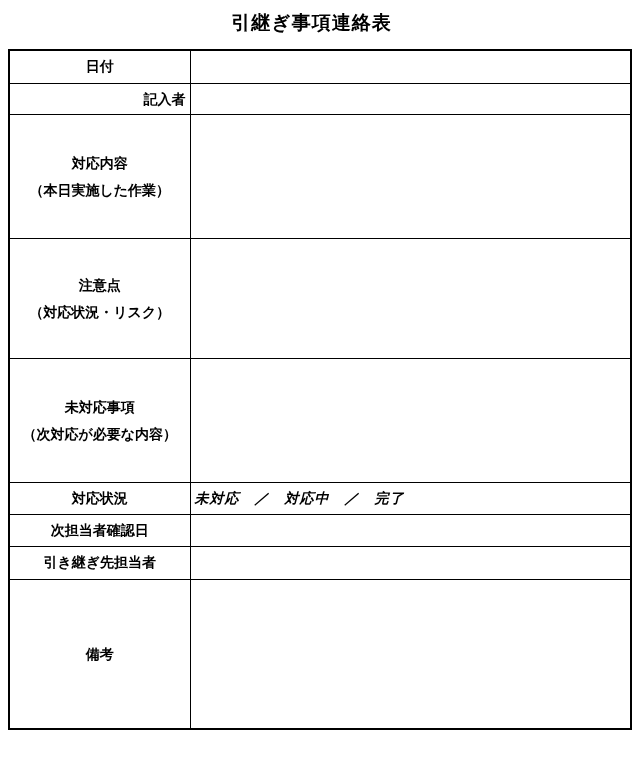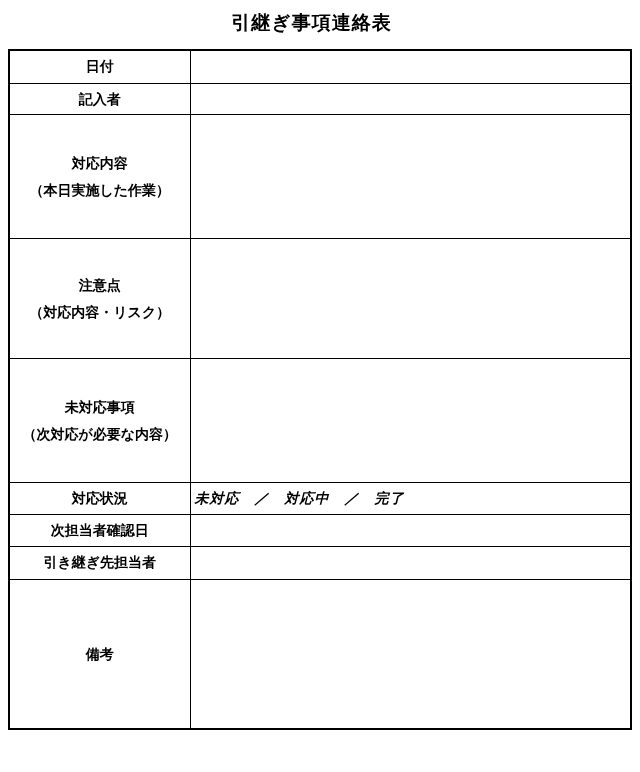--- a/index.html
+++ b/index.html
@@ -47,21 +47,21 @@
     white-space: pre-line;
     line-height: 1.9;
   }
   td.value-cell {
     text-align: left;
     padding-left: 16px;
     letter-spacing: 1px;
     font-style: italic;
   }
   tr.r-h33 td { height: 33px; }
-  tr.r-h30 td { height: 30px; }
+  tr.r-h30 td { height: 30px; text-align: right; }
   tr.r-h124 td { height: 124px; }
   tr.r-h120 td { height: 120px; }
   tr.r-h32 td { height: 32px; margin-top: 8px; }
   tr.r-h31 td { height: 31px; margin-top: 28px; }
   tr.r-h174 td { height: 150px; }
 </style>
 </head>
 <body>
 
 <div class="page">
@@ -78,21 +78,21 @@
         <td class="label-cell">記入者</td>
         <td class="value-cell"></td>
       </tr>
       <tr class="r-h124">
         <td class="label-cell">対応内容
 （本日実施した作業）</td>
         <td class="value-cell"></td>
       </tr>
       <tr class="r-h120">
         <td class="label-cell">注意点
-（対応内容・リスク）</td>
+（対応状況・リスク）</td>
         <td class="value-cell"></td>
       </tr>
       <tr class="r-h124">
         <td class="label-cell">未対応事項
 （次対応が必要な内容）</td>
         <td class="value-cell"></td>
       </tr>
       <tr class="r-h32">
         <td class="label-cell">対応状況</td>
         <td class="value-cell">未対応　／　対応中　／　完了</td>

